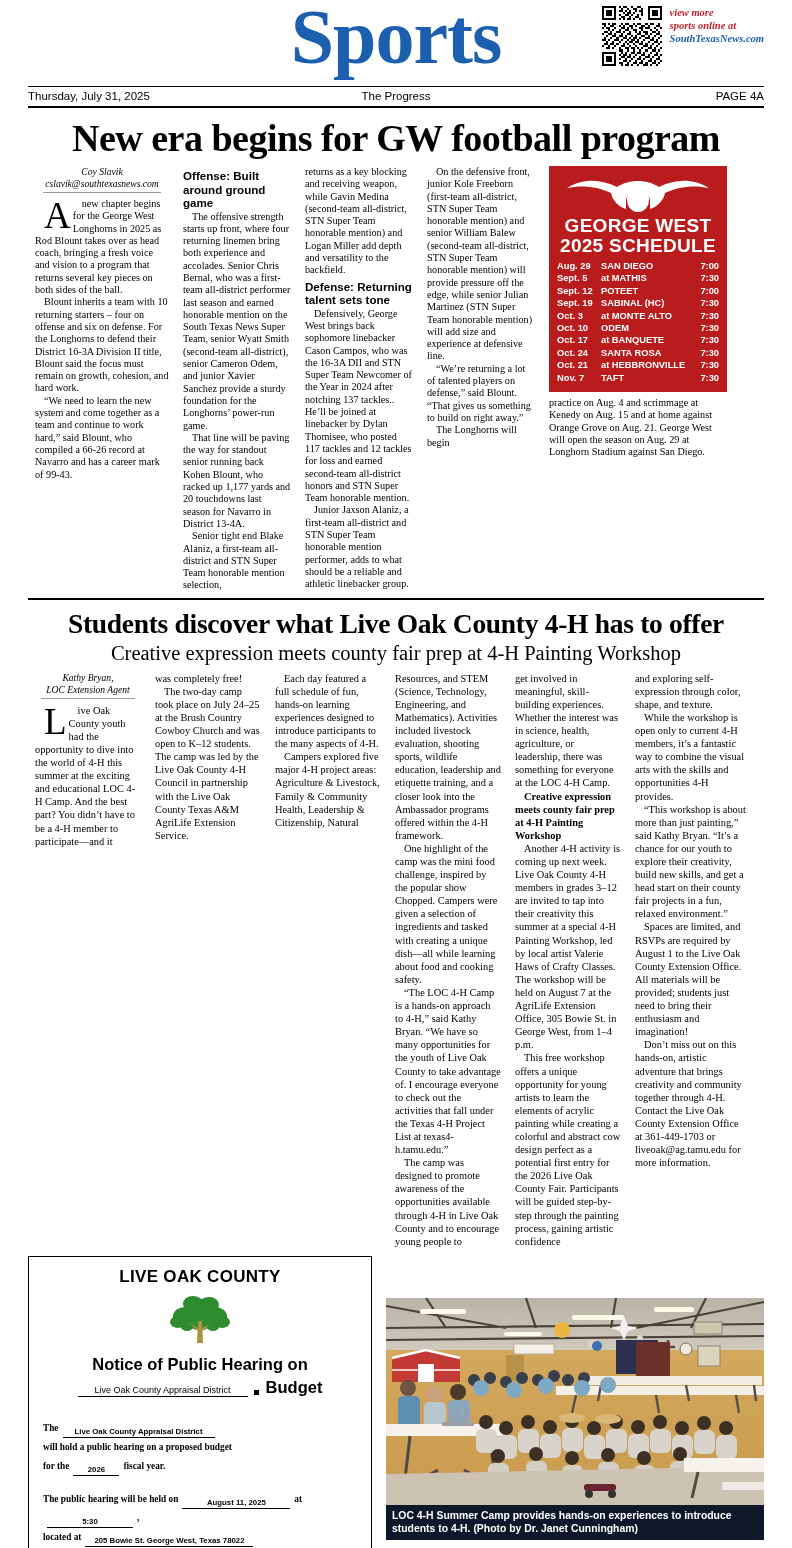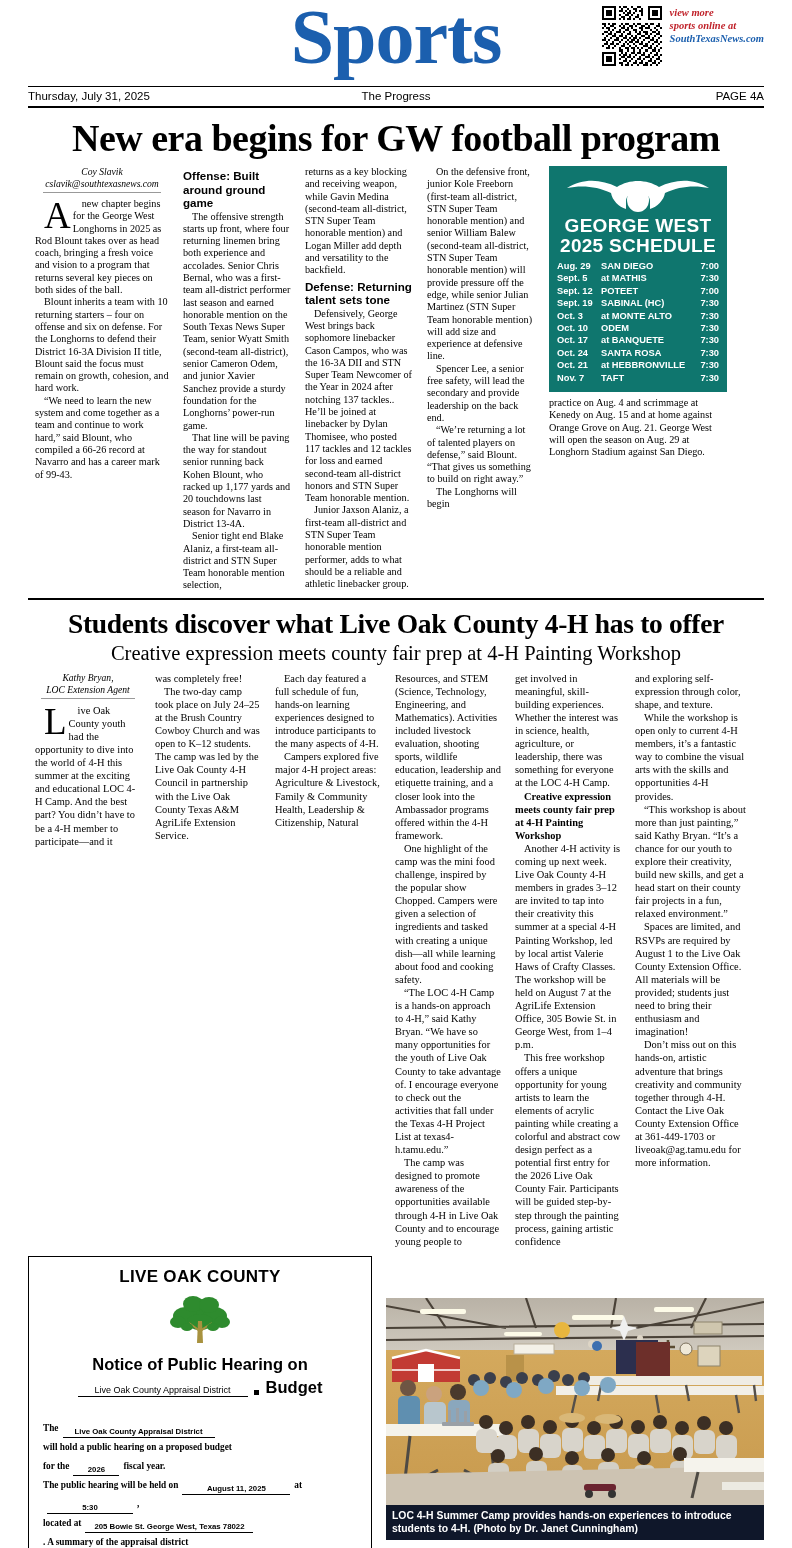--- a/index.html
+++ b/index.html
@@ -71,21 +71,21 @@
     padding:2px 2px 0 0; margin-top:1px;
   }
   .a1c1 { width:148px; }
   .a1c2 { width:122px; }
   .a1c3 { width:122px; }
   .a1c4 { width:122px; }
   .a1c5 { width:122px; }
 
   
   .sched {
-    background:#0f766e; color:#fff; width:178px;
+    background:#b91c1c; color:#fff; width:178px;
     padding:6px 8px 8px 8px; margin:0 0 5px 0;
   }
   .longhorn { display:block; margin:2px auto 2px auto; }
   .sched-title {
     font-family:"Liberation Sans", sans-serif;
     font-weight:bold; text-align:center;
     font-size:19px; line-height:20px; letter-spacing:0.3px;
   }
   .sched table { width:100%; border-collapse:collapse; margin-top:4px; }
   .sched td {
@@ -459,21 +459,20 @@
 
     <div class="col a1c3">
       <p class="noind">returns as a key blocking and receiving weapon, while Gavin Medina (second-team all-district, STN Super Team honorable mention) and Logan Miller add depth and versatility to the backfield.</p>
       <div class="subhead">Defense: Returning talent sets tone</div>
       <p>Defensively, George West brings back sophomore linebacker Cason Campos, who was the 16-3A DII and STN Super Team Newcomer of the Year in 2024 after notching 137 tackles.. He’ll be joined at linebacker by Dylan Thomisee, who posted 117 tackles and 12 tackles for loss and earned second-team all-district honors and STN Super Team honorable mention.</p>
       <p>Junior Jaxson Alaniz, a first-team all-district and STN Super Team honorable mention performer, adds to what should be a reliable and athletic linebacker group.</p>
     </div>
 
     <div class="col a1c4">
       <p>On the defensive front, junior Kole Freeborn (first-team all-district, STN Super Team honorable mention) and senior William Balew (second-team all-district, STN Super Team honorable mention) will provide pressure off the edge, while senior Julian Martinez (STN Super Team honorable mention) will add size and experience at defensive line.</p>
-      <p>Spencer Lee, a senior free safety, will lead the secondary and provide leadership on the back end.</p>
       <p>“We’re returning a lot of talented players on defense,” said Blount. “That gives us something to build on right away.”</p>
       <p>The Longhorns will begin</p>
     </div>
 
     <div class="col a1c5" style="width:188px;padding-right:0;">
       <div class="sched">
         <svg class="longhorn" width="150" height="40" viewBox="0 0 150 40">
           <path fill="#ffffff" d="M4,14 C20,4 38,5 54,13 C60,9 68,7 75,7 C82,7 90,9 96,13 C112,5 130,4 146,14 C132,11 116,12 102,19 C101,26 94,33 87,35 L87,27 C87,22 82,18 75,18 C68,18 63,22 63,27 L63,35 C56,33 49,26 48,19 C34,12 18,11 4,14 Z"></path>
           <ellipse cx="75" cy="26" rx="11" ry="12" fill="#ffffff"></ellipse>
         </svg>
@@ -623,21 +622,21 @@
       <div class="row">
         <span>The</span>
         <span class="blank" style="width:152px;margin:0 4px;">Live Oak County Appraisal District</span>
         <span>will hold a public hearing on a proposed budget</span>
       </div>
       <div class="row">
         <span>for the</span>
         <span class="blank" style="width:46px;margin:0 4px;">2026</span>
         <span>fiscal year.</span>
       </div>
-      <div class="row" style="">
+      <div class="row" style="margin-top:14px;">
         <span>The public hearing will be held on</span>
         <span class="blank" style="width:108px;margin:0 4px;">August 11, 2025</span>
         <span>at</span>
         <span class="blank" style="width:86px;margin:0 4px;">5:30</span>
         <span>,</span>
       </div>
       <div class="row">
         <span>located at</span>
         <span class="blank" style="width:168px;margin:0 4px;">205 Bowie St. George West, Texas 78022</span>
         <span>. A summary of the appraisal district</span>

